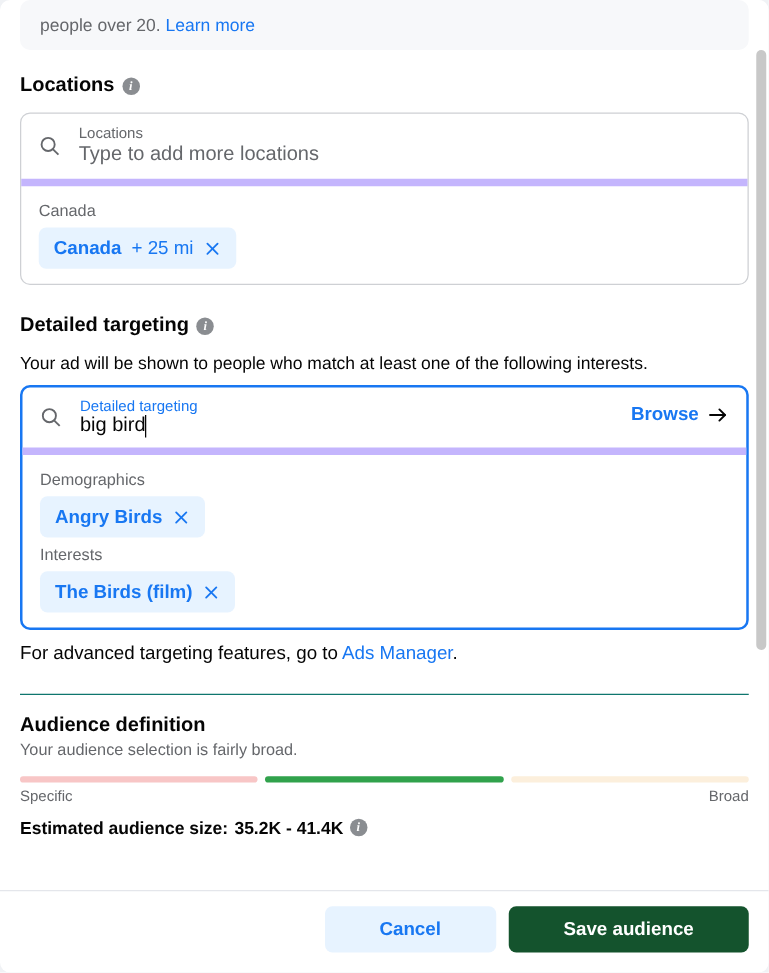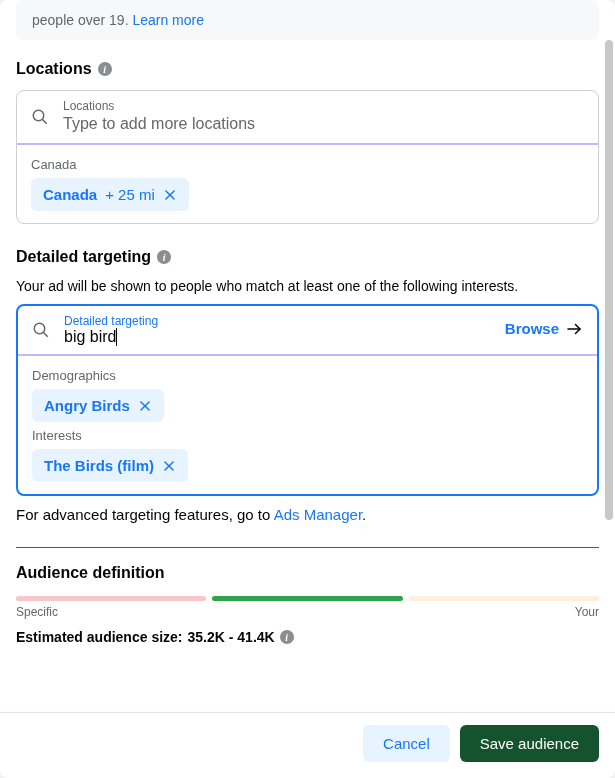--- a/index.html
+++ b/index.html
@@ -145,21 +145,21 @@
       font-size: 16px;
       color: #050505;
       padding: 2px 0;
       width: 100%;
     }
     .search-input::placeholder {
       color: #65676b;
     }
     .chips-area {
       padding: 6px 14px 12px 14px;
-      border-top: 2px solid #c4b5fd;
+      border-top: 6px solid #c4b5fd;
     }
     .chip-group-label {
       font-size: 13px;
       color: #65676b;
       margin-top: 6px;
       margin-bottom: 6px;
     }
     .chip {
       display: inline-flex;
       align-items: center;
@@ -270,24 +270,24 @@
       gap: 5px;
     }
     .footer {
       display: flex;
       justify-content: flex-end;
       gap: 10px;
       padding: 12px 16px 16px;
       border-top: 1px solid #e4e6eb;
     }
     .btn {
-      padding: 10px 20px;
+      padding: 10px 44px;
       border-radius: 6px;
       font-size: 15px;
-      font-weight: 400;
+      font-weight: 700;
       border: none;
       cursor: pointer;
     }
     .btn-cancel {
       background: #e7f3ff;
       color: #1877f2;
     }
     .btn-save {
       background: #14532d;
       color: #fff;
@@ -303,21 +303,21 @@
 </head>
 <body>
 
 <div class="modal">
 
 
   <div class="content">
     <div class="scrollbar-track"></div>
 
     <div class="banner">
-      <span>people over 19. </span><a href="#">Learn more</a>
+      <span>people over 20. </span><a href="#">Learn more</a>
     </div>
 
     <div class="section-label">
       <span>Locations</span>
       <span class="info-icon">i</span>
     </div>
 
     <div class="locations-box">
       <div class="search-row">
         <span class="search-icon">
@@ -402,28 +402,29 @@
         </div>
       </div>
 
       <div class="advanced-text">
         <span>For advanced targeting features, go to </span><a href="#">Ads Manager</a><span>.</span>
       </div>
     </div>
 
     <div class="audience-def">
       <div class="audience-title">Audience definition</div>
+      <div class="audience-sub">Your audience selection is fairly broad.</div>
       <div class="gauge">
         <div class="gauge-seg red"></div>
         <div class="gauge-seg green"></div>
         <div class="gauge-seg yellow"></div>
       </div>
       <div class="gauge-labels">
         <span>Specific</span>
-        <span>Your</span>
+        <span>Broad</span>
       </div>
       <div class="est-size">
         <span>Estimated audience size: </span>
         <span>35.2K - 41.4K</span>
         <span class="info-icon">i</span>
       </div>
     </div>
 
   </div>
 

